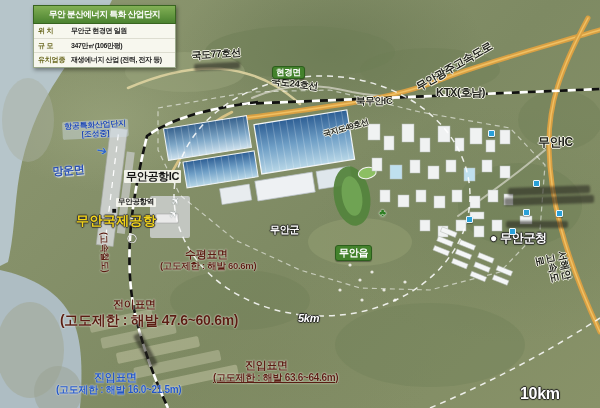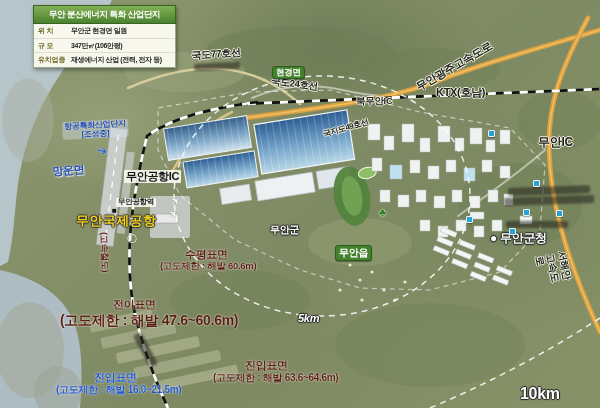--- a/index.html
+++ b/index.html
@@ -251,21 +251,21 @@
       <div class="lbl badge-green" style="left: 335px; top: 245px; font-size: 10px;">무안읍</div>
       <div class="lbl tree" style="left: 379px; top: 206px; font-size: 11px;">♣</div>
       <div class="lbl white-big" style="left: 490px; top: 232px; font-size: 12px;">● 무안군청</div>
       <div class="lbl maroon" style="left: 185px; top: 248px; font-size: 11px;">수평표면</div>
       <div class="lbl maroon" style="left: 160px; top: 261px; font-size: 9.5px;">(고도제한 : 해발 60.6m)</div>
       <div class="lbl maroon" style="left: 113px; top: 298px; font-size: 11px;">전이표면</div>
       <div class="lbl maroon" style="left: 60px; top: 312px; font-size: 14px;">(고도제한 : 해발 47.6~60.6m)</div>
       <div class="lbl blue-strong" style="left: 86px; top: 371px; font-size: 11px; margin-left: 8px;">진입표면</div>
       <div class="lbl blue-strong" style="left: 56px; top: 384px; font-size: 10px;">(고도제한 : 해발 16.0~21.5m)</div>
       <div class="lbl maroon" style="left: 245px; top: 359px; font-size: 11px;">진입표면</div>
-      <div class="lbl maroon" style="left: 213px; top: 372px; font-size: 10px;">(고도제한 : 해발 63.6~64.6m)</div>
+      <div class="lbl maroon" style="left: 213px; top: 372px; font-size: 10px; text-decoration: underline;">(고도제한 : 해발 63.6~64.6m)</div>
       <div class="lbl white-big" style="left: 298px; top: 312px; font-size: 11px; font-style: italic;">5km</div>
       <div class="lbl white-big" style="left: 520px; top: 385px; font-size: 16px;">10km</div>
       <div class="smudge" style="left: 194px; top: 64px; width: 46px; height: 7px; transform: rotate(-3deg);"></div>
       <div class="smudge" style="left: 508px; top: 188px; width: 82px; height: 8px; transform: rotate(-2deg);"></div>
       <div class="smudge" style="left: 504px; top: 198px; width: 90px; height: 8px; transform: rotate(-2deg);"></div>
       <div class="smudge" style="left: 506px; top: 221px; width: 62px; height: 7px;"></div>
       <div class="smudge" style="left: 133px; top: 336px; width: 9px; height: 36px; transform: rotate(-28deg);"></div>
       <div class="poi" style="left: 533px; top: 180px;"></div>
       <div class="poi" style="left: 523px; top: 209px;"></div>
       <div class="poi" style="left: 556px; top: 210px;"></div>

